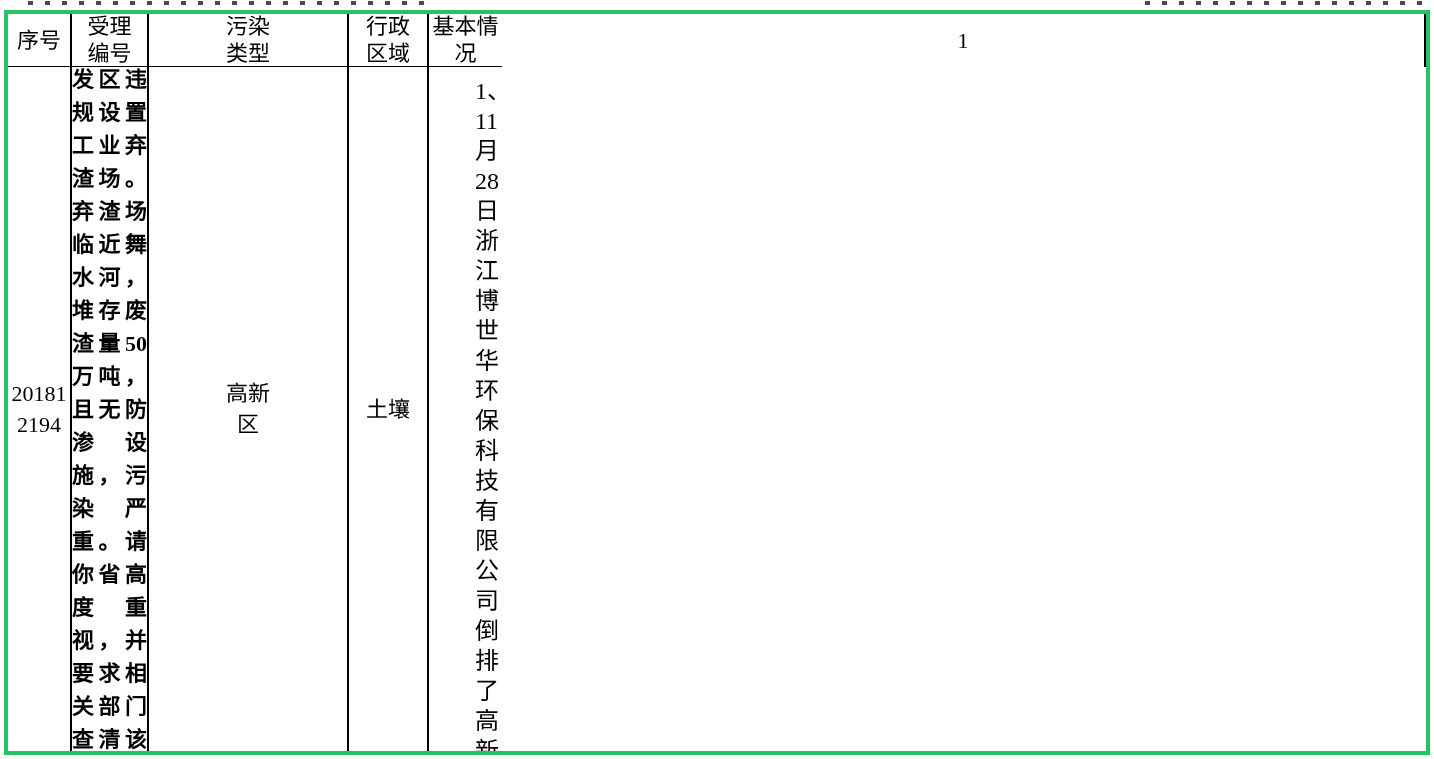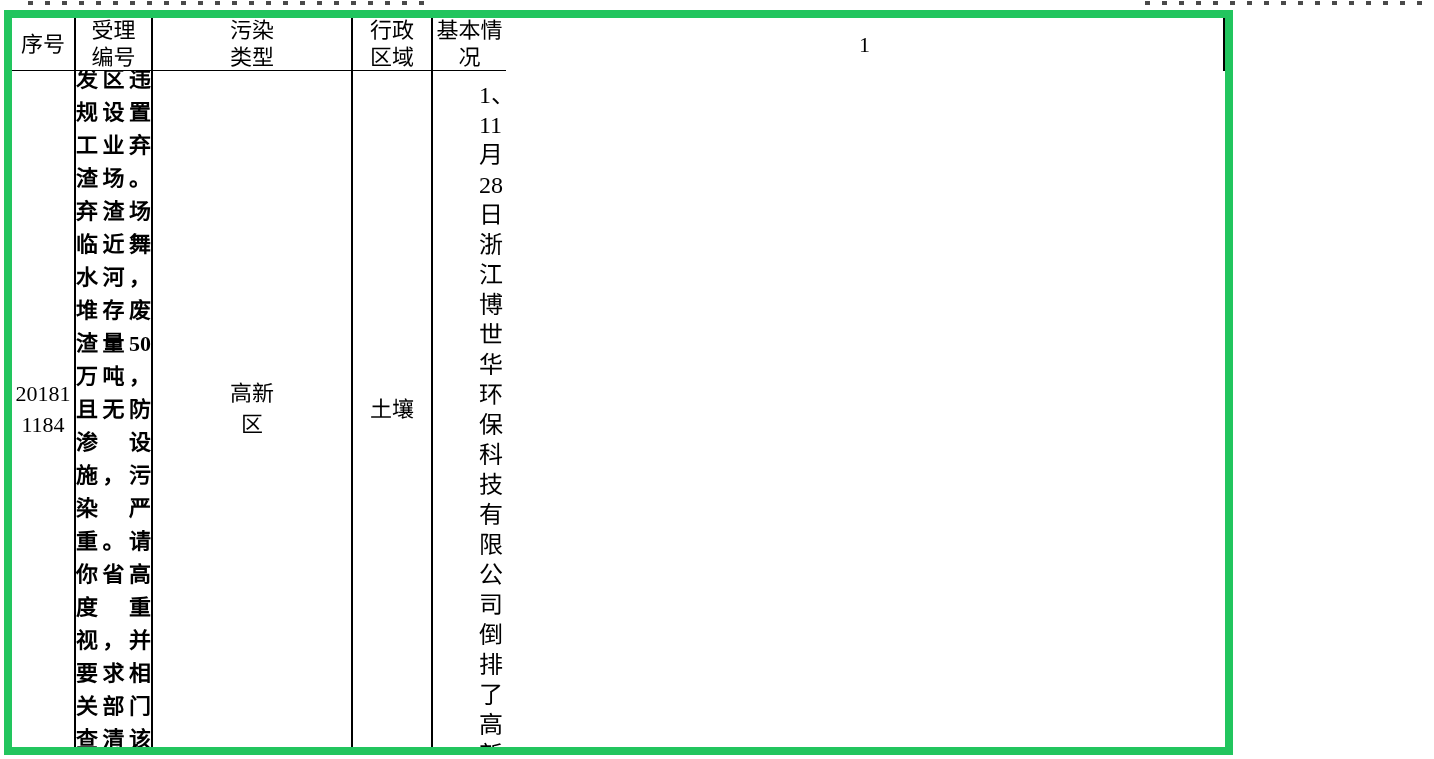--- a/index.html
+++ b/index.html
@@ -24,24 +24,24 @@
     background: repeating-linear-gradient(90deg, #2a2a2a 0 5px, transparent 5px 17px);
     opacity: 0.85;
   }
   .remnant.left  { left: 28px;  width: 400px; }
   .remnant.right { left: 1145px; width: 278px; }
 
   .doc-table {
     position: absolute;
     left: 4px;
     top: 10px;
-    width: 1229px;
+    width: 1426px;
     height: 745px;
     box-sizing: border-box;
-    border: 8px solid #22c55e;
+    border: 4px solid #22c55e;
     display: grid;
     grid-template-columns: 64px 77px 200px 80px 73px 1fr;
     grid-template-rows: 53px 1fr;
   }
   .cell {
     box-sizing: border-box;
     border-right: 2px solid #000000;
     overflow: hidden;
   }
   .cell.last-col { border-right: none; }
@@ -110,21 +110,21 @@
     </div>
     <div class="cell header-row last-col center-cell">
       <span class="header-label">基本情况</span>
     </div>
 
     <div class="cell center-cell">
       <span class="value-text">1</span>
     </div>
     <div class="cell center-cell">
       <span class="value-text pre">20181
-1184</span>
+2194</span>
     </div>
     <div class="cell center-cell">
       <div class="problem-text">督查发现，怀化市高新技术产业开发区违规设置工业弃渣场。弃渣场临近舞水河，堆存废渣量50万吨，且无防渗设施，污染严重。请你省高度重视，并要求相关部门查清该弃渣场形成的历史原因和污染现状</div>
     </div>
     <div class="cell center-cell">
       <span class="value-text pre">高新
 区</span>
     </div>
     <div class="cell center-cell">
       <span class="value-text">土壤</span>

